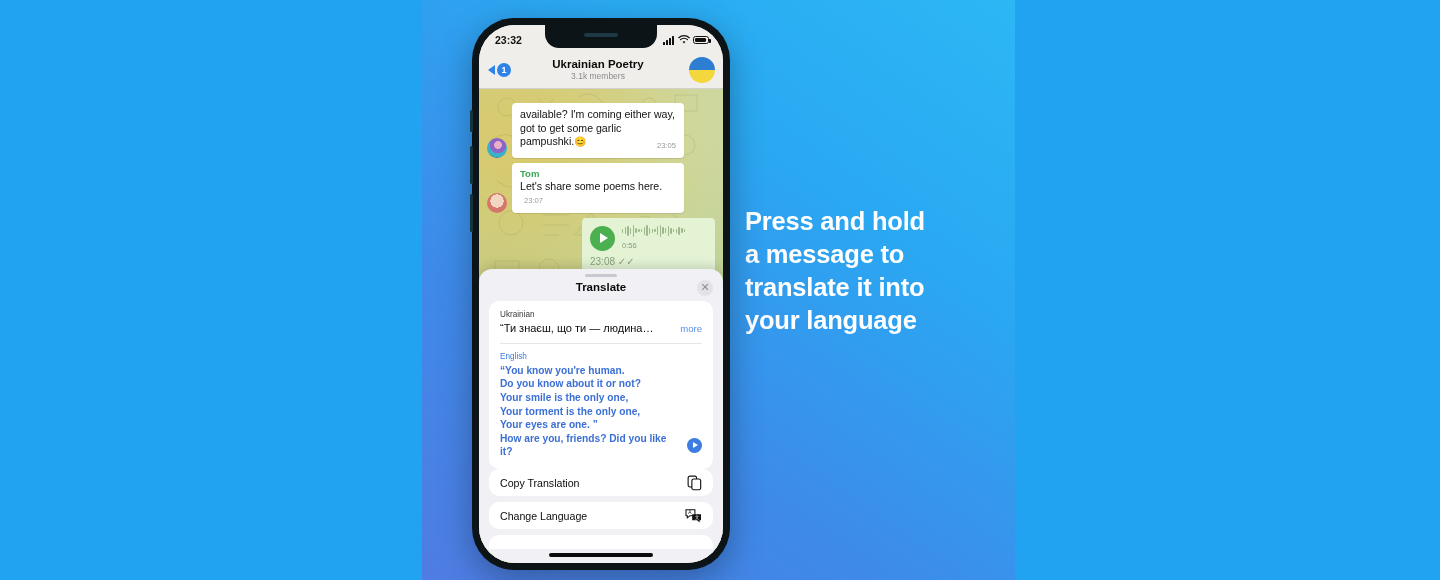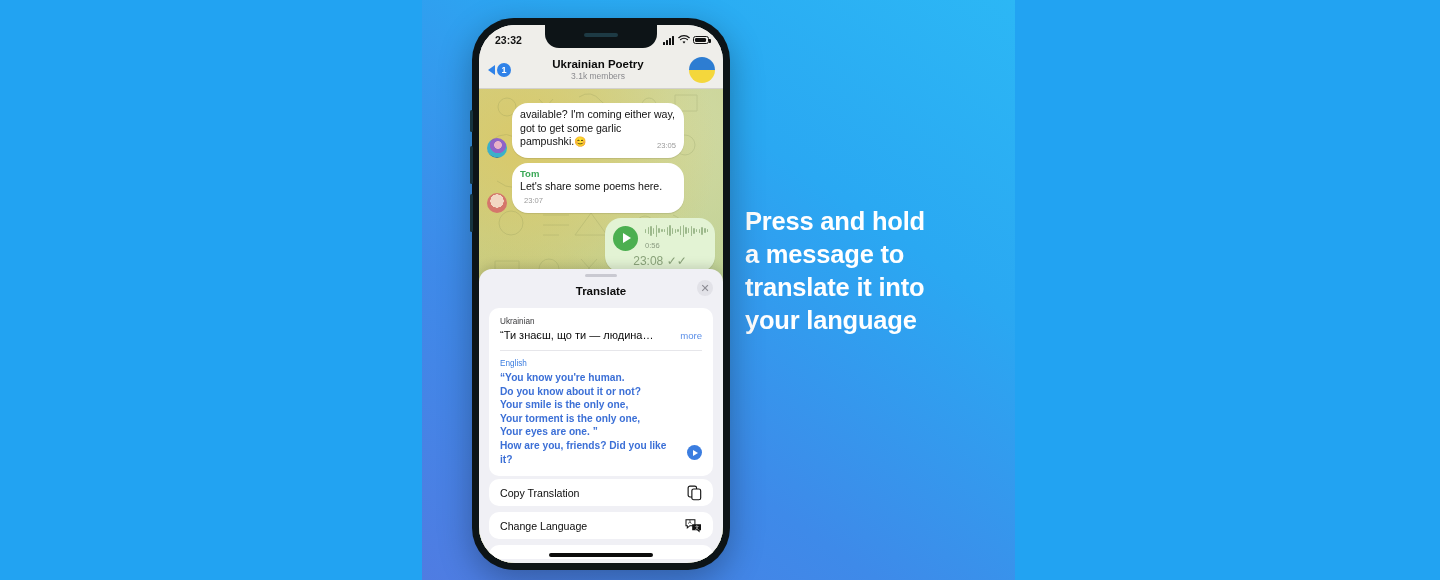--- a/index.html
+++ b/index.html
@@ -98,42 +98,42 @@
     overflow:hidden;
   }
   .doodles{ position:absolute; inset:0; opacity:.17; }
 
   .msg-row{ display:flex; align-items:flex-end; padding:0 8px; margin-bottom:5px; }
   .ava{ width:20px;height:20px;border-radius:10px;flex-shrink:0;margin-right:5px;overflow:hidden; }
   .ava-1{ background:radial-gradient(circle at 55% 35%,#e8b1c8 0 22%,#8e63c8 23% 48%,#3bb0c9 49% 72%,#2f7fa8 73% 100%); }
   .ava-2{ background:radial-gradient(circle at 50% 40%,#f2d6c2 0 42%,#d5766b 43% 100%); }
 
   .bubble{
-    background:#ffffff; border-radius:16px; padding:5px 8px 5px 8px;
+    background:#ffffff; border-radius:4px; padding:5px 8px 5px 8px;
     font-size:10.6px; line-height:13.6px; color:#111; position:relative;
     box-shadow:0 1px 1px rgba(0,0,0,.10); max-width:172px;
   }
   .bubble.out{ background:#e3f3d4; margin-left:auto; }
   .sender{ font-size:9.5px; font-weight:bold; line-height:12px; }
   .sender.tom{ color:#3aa856; }
   .sender.bohdan{ color:#e0564f; }
   .time{ font-size:7.6px; color:#9a9a9a;margin-top:18px; }
   .inline-time{ float:right; margin:4px 0 0 6px; }
   .emoji{ font-size:10px; }
 
   .voice{ display:flex; align-items:center; gap:7px; }
   .play{
     width:25px;height:25px;border-radius:13px;background:#4caf50;
     display:flex;align-items:center;justify-content:center;flex-shrink:0;
   }
   .play::after{ content:""; width:0;height:0;border-top:5px solid transparent;border-bottom:5px solid transparent;border-left:8px solid #fff; margin-left:2px; }
   .wave{ display:flex; align-items:center; gap:1.3px; height:14px; }
   .wave i{ display:block; width:1.4px; background:#9db98c; border-radius:1px; }
   .v-meta{ font-size:7.6px; color:#8a9a80; margin-top:1px; }
-  .v-foot{ font-size:12px; color:#8aa37a; text-align:center; margin-top:2px; }
+  .v-foot{ font-size:10px; color:#8aa37a; text-align:left; margin-top:2px; }
 
   
   .sheet{
     position:absolute; left:0; right:0; bottom:0; top:244px; z-index:30;
     background:#f0f0f5; border-top-left-radius:13px; border-top-right-radius:13px;
     box-shadow:0 -2px 12px rgba(0,0,0,.16);
     display:flex; flex-direction:column;
   }
   .grabber{ width:32px;height:3.4px;border-radius:2px;background:#c9c9d1;margin:5px auto 0; }
   .sheet-head{ position:relative; height:28px; display:flex; align-items:center; justify-content:center; }
@@ -155,21 +155,21 @@
   .more{ font-size:9.6px; color:#5b8fe8; flex-shrink:0; }
   .divider{ height:.6px; background:#e6e6ea; margin:9px 0 8px; }
   .tr-line{ font-size:10.2px; line-height:13.6px; color:#3b6fd6; font-weight:bold; }
   .last-line{ display:flex; align-items:center; justify-content:space-between; gap:6px; }
   .speak{
     width:15px;height:15px;border-radius:8px;background:#3b7de0;flex-shrink:0;
     display:flex;align-items:center;justify-content:center;
   }
   .speak::after{ content:""; width:0;height:0;border-top:3px solid transparent;border-bottom:3px solid transparent;border-left:5px solid #fff;margin-left:1.5px; }
 
-  .actions{ margin-top:auto; padding:0 10px 4px; }
+  .actions{ margin-top:auto; padding:0 10px 14px; }
   .action{
     background:#fff; border-radius:10px; height:27px; margin-bottom:6px;
     display:flex; align-items:center; justify-content:space-between; padding:0 11px;
   }
   .action span{ font-size:10.6px; color:#0b0b0b; }
   .action.partial{ height:14px; margin-bottom:0; border-bottom-left-radius:0; border-bottom-right-radius:0; overflow:hidden; }
 
   .home-ind{
     position:absolute; left:50%; transform:translateX(-50%); bottom:6px;
     width:104px; height:4px; border-radius:2.5px; background:#0b0b0b; z-index:40;
@@ -276,21 +276,21 @@
       <div class="msg-row">
         <div class="ava ava-2"></div>
         <div class="bubble">
           <div class="sender tom">Tom</div>
           <span>Let's share some poems here.</span>
           <span class="time" style="margin-left:4px;">23:07</span>
         </div>
       </div>
 
       <div class="msg-row">
-        <div class="bubble out" style="width:110px;padding:6px 8px 4px;">
+        <div class="bubble out" style="width:133px;padding:6px 8px 4px;">
           <div class="voice">
             <div class="play"></div>
             <div>
               <div class="wave">
                 <i style="height:4px"></i>
                   <i style="height:7px"></i>
                   <i style="height:10px"></i>
                   <i style="height:6px"></i>
                 <i style="height:12px"></i>
                   <i style="height:5px"></i>

